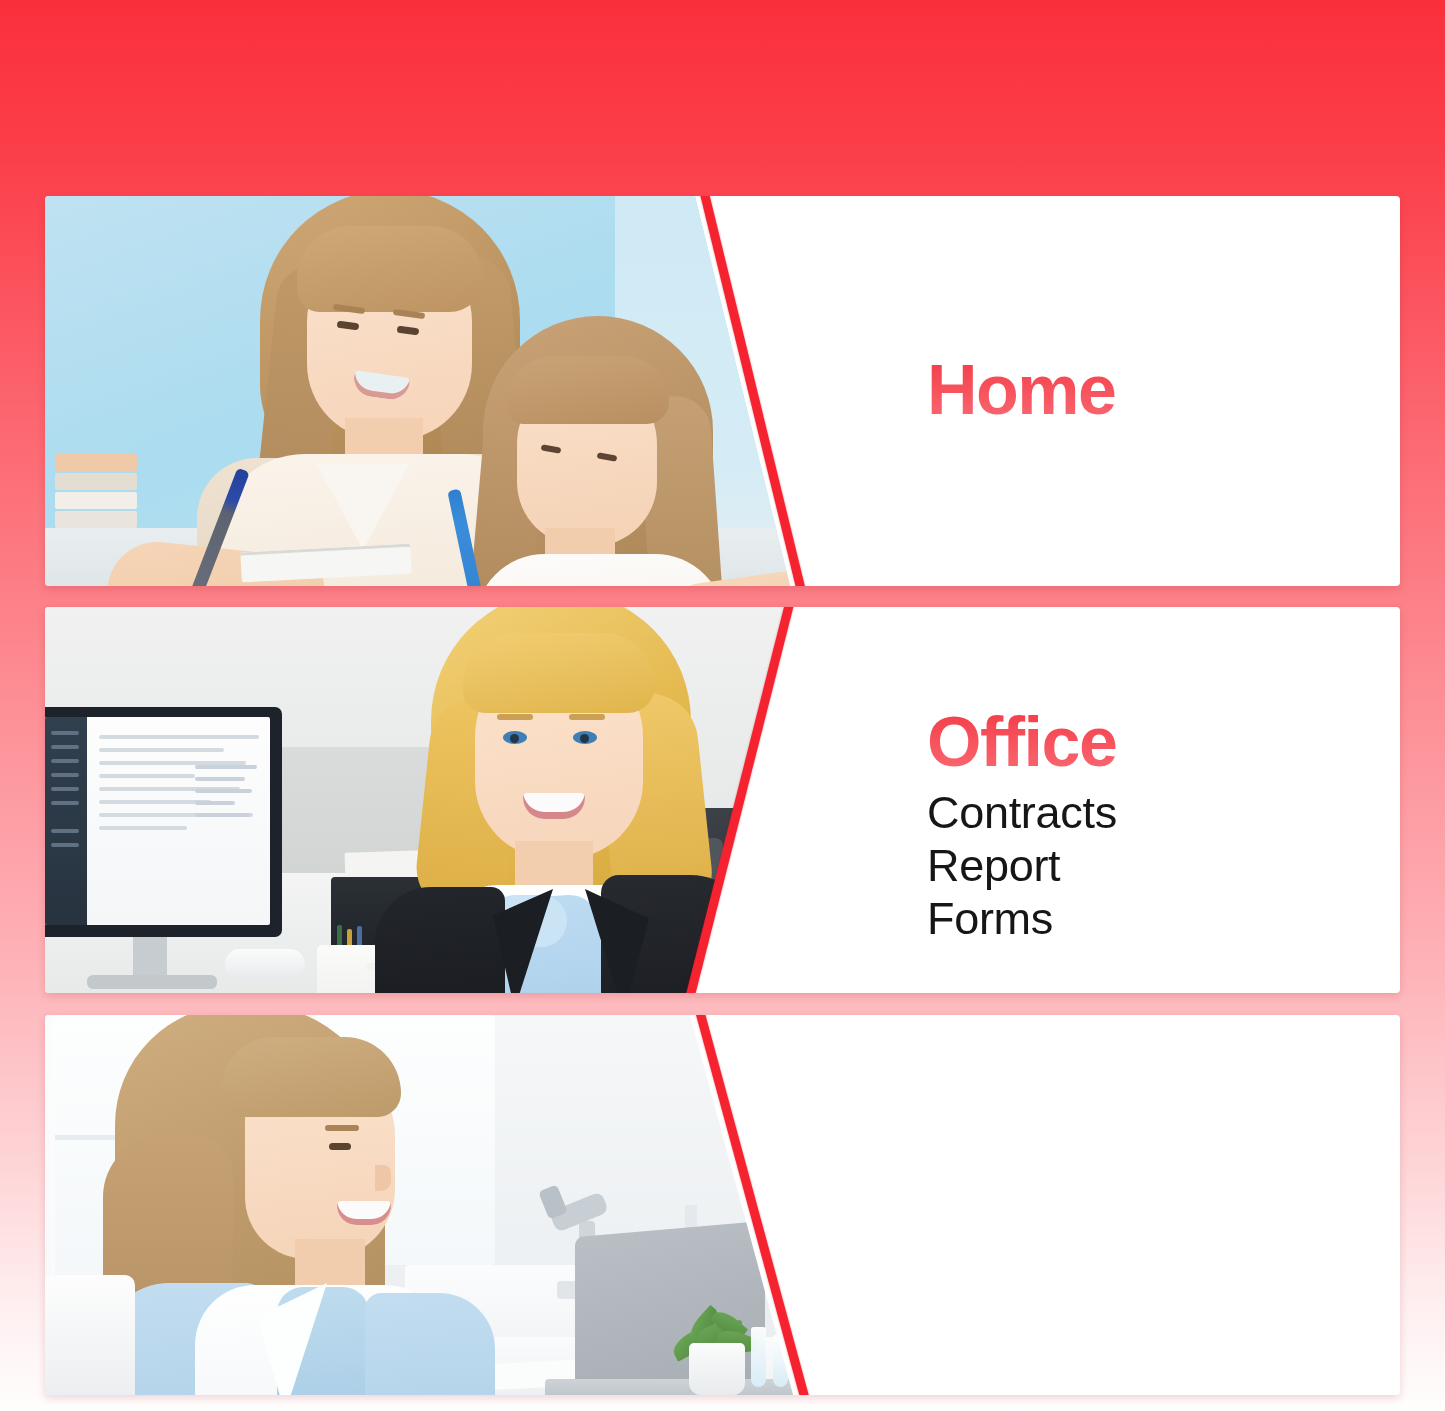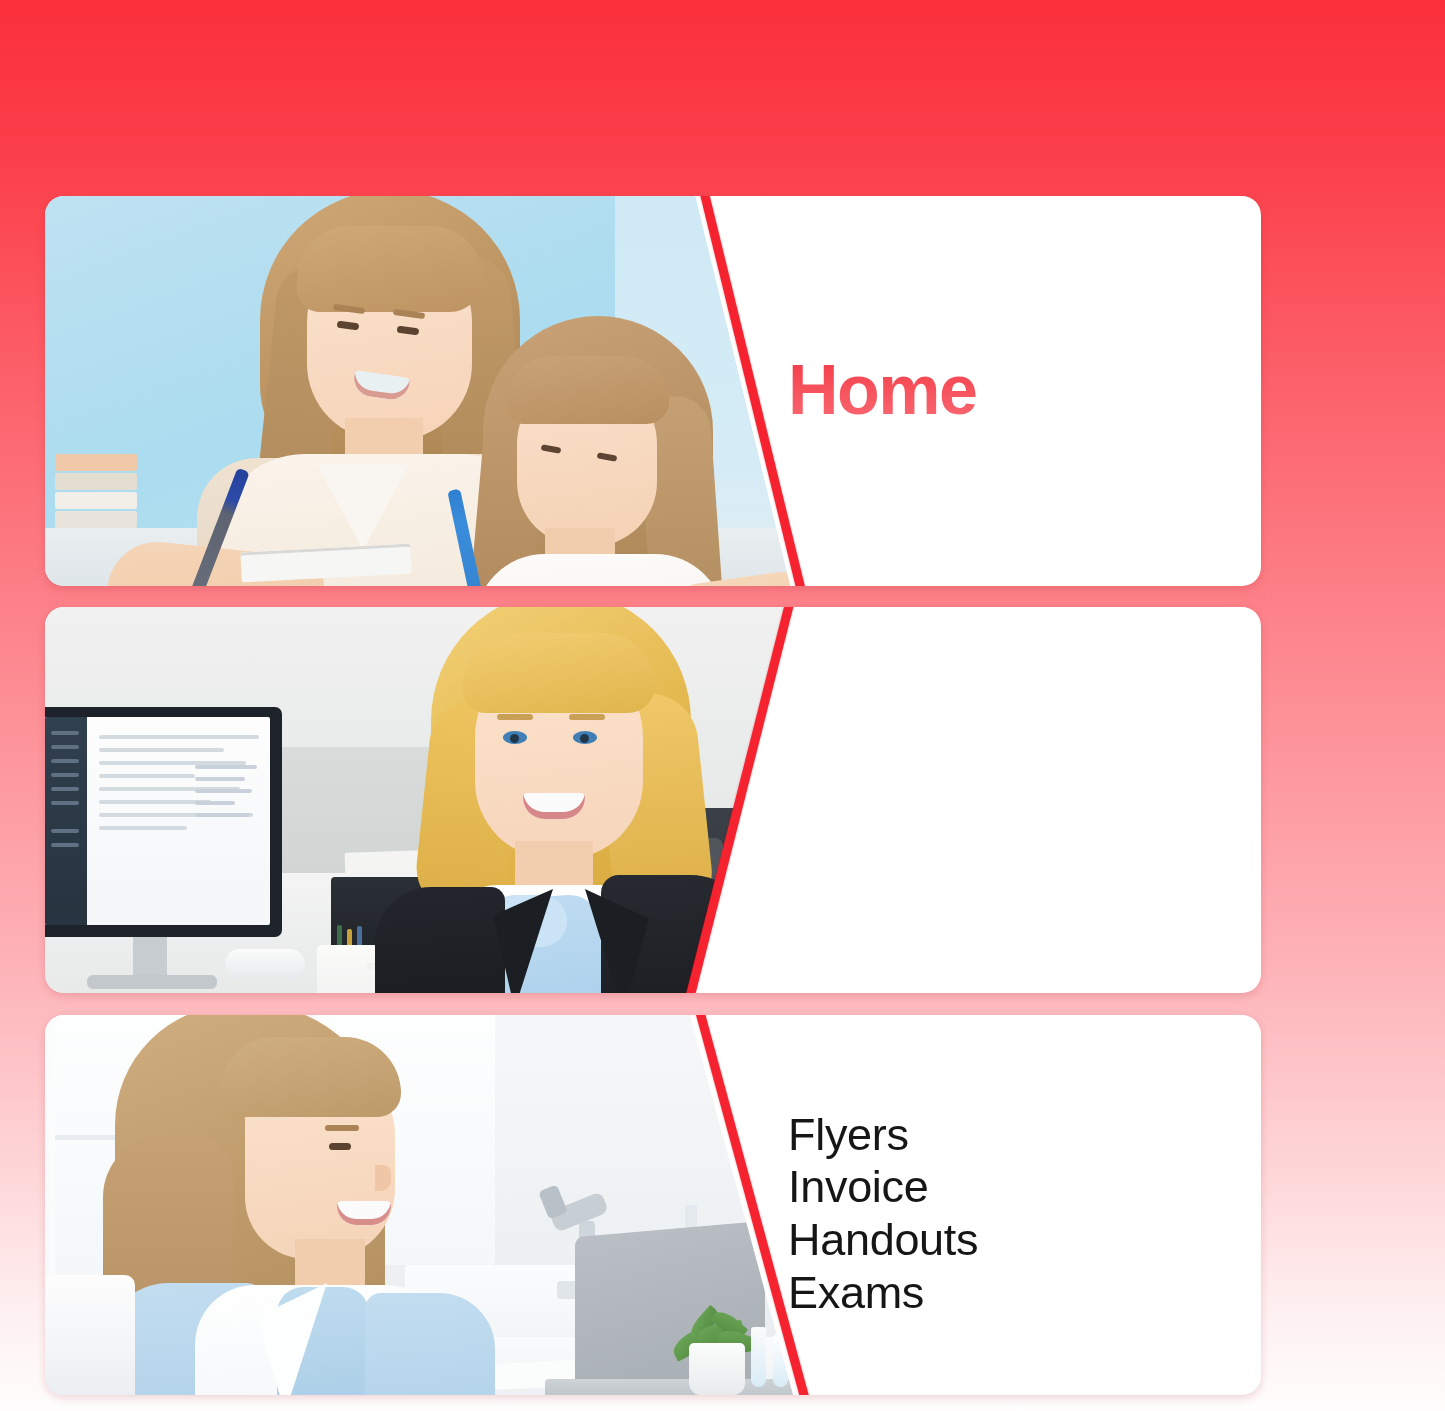--- a/index.html
+++ b/index.html
@@ -19,22 +19,22 @@
     font-weight:900;color:#ffffff;
     letter-spacing:-1px;
     font-family:"Liberation Sans","DejaVu Sans",sans-serif;
     transform:scaleX(1.06);transform-origin:left center;
     white-space:nowrap;
     text-shadow:0 2px 5px rgba(160,0,10,.18);
   }
 
   
   .card{
-    position:absolute;left:45px;width:1216px;
-    background:#ffffff;border-radius:19px;
+    position:absolute;left:45px;width:1355px;
+    background:#ffffff;border-radius:4px;
     overflow:hidden;
     box-shadow:0 3px 9px rgba(150,10,25,.16);
   }
   #card-0{top:196px;height:390px;}
   #card-1{top:607px;height:386px;}
   #card-2{top:1015px;height:380px;}
 
   .card-inner{position:absolute;inset:0;}
 
   
@@ -449,20 +449,28 @@
           <div class="b-lapel2"></div>
 
           <div class="mouse"></div>
         </div>
       </div>
 
       <div class="divider">
           <i></i>
         </div>
 
+      <div class="textcol">
+        <div class="heading">Office</div>
+        <ul class="items">
+          <li>Contracts</li>
+          <li>Report</li>
+          <li>Forms</li>
+        </ul>
+      </div>
 
     </div>
   </div>
 
   <div class="card lean-right2" id="card-2">
     <div class="card-inner">
 
       <div class="photo">
         <div class="sc p3">
           <div class="win">
@@ -508,24 +516,18 @@
           <div class="tube t1"></div>
           <div class="tube t2"></div>
         </div>
       </div>
 
       <div class="divider">
           <i></i>
         </div>
 
       <div class="textcol">
-        <ul class="items">
-          <li>Flyers</li>
-          <li>Invoice</li>
-          <li>Handouts</li>
-          <li>Exams</li>
-        </ul>
       </div>
 
     </div>
   </div>
 
 </div>
 
 </body></html>

